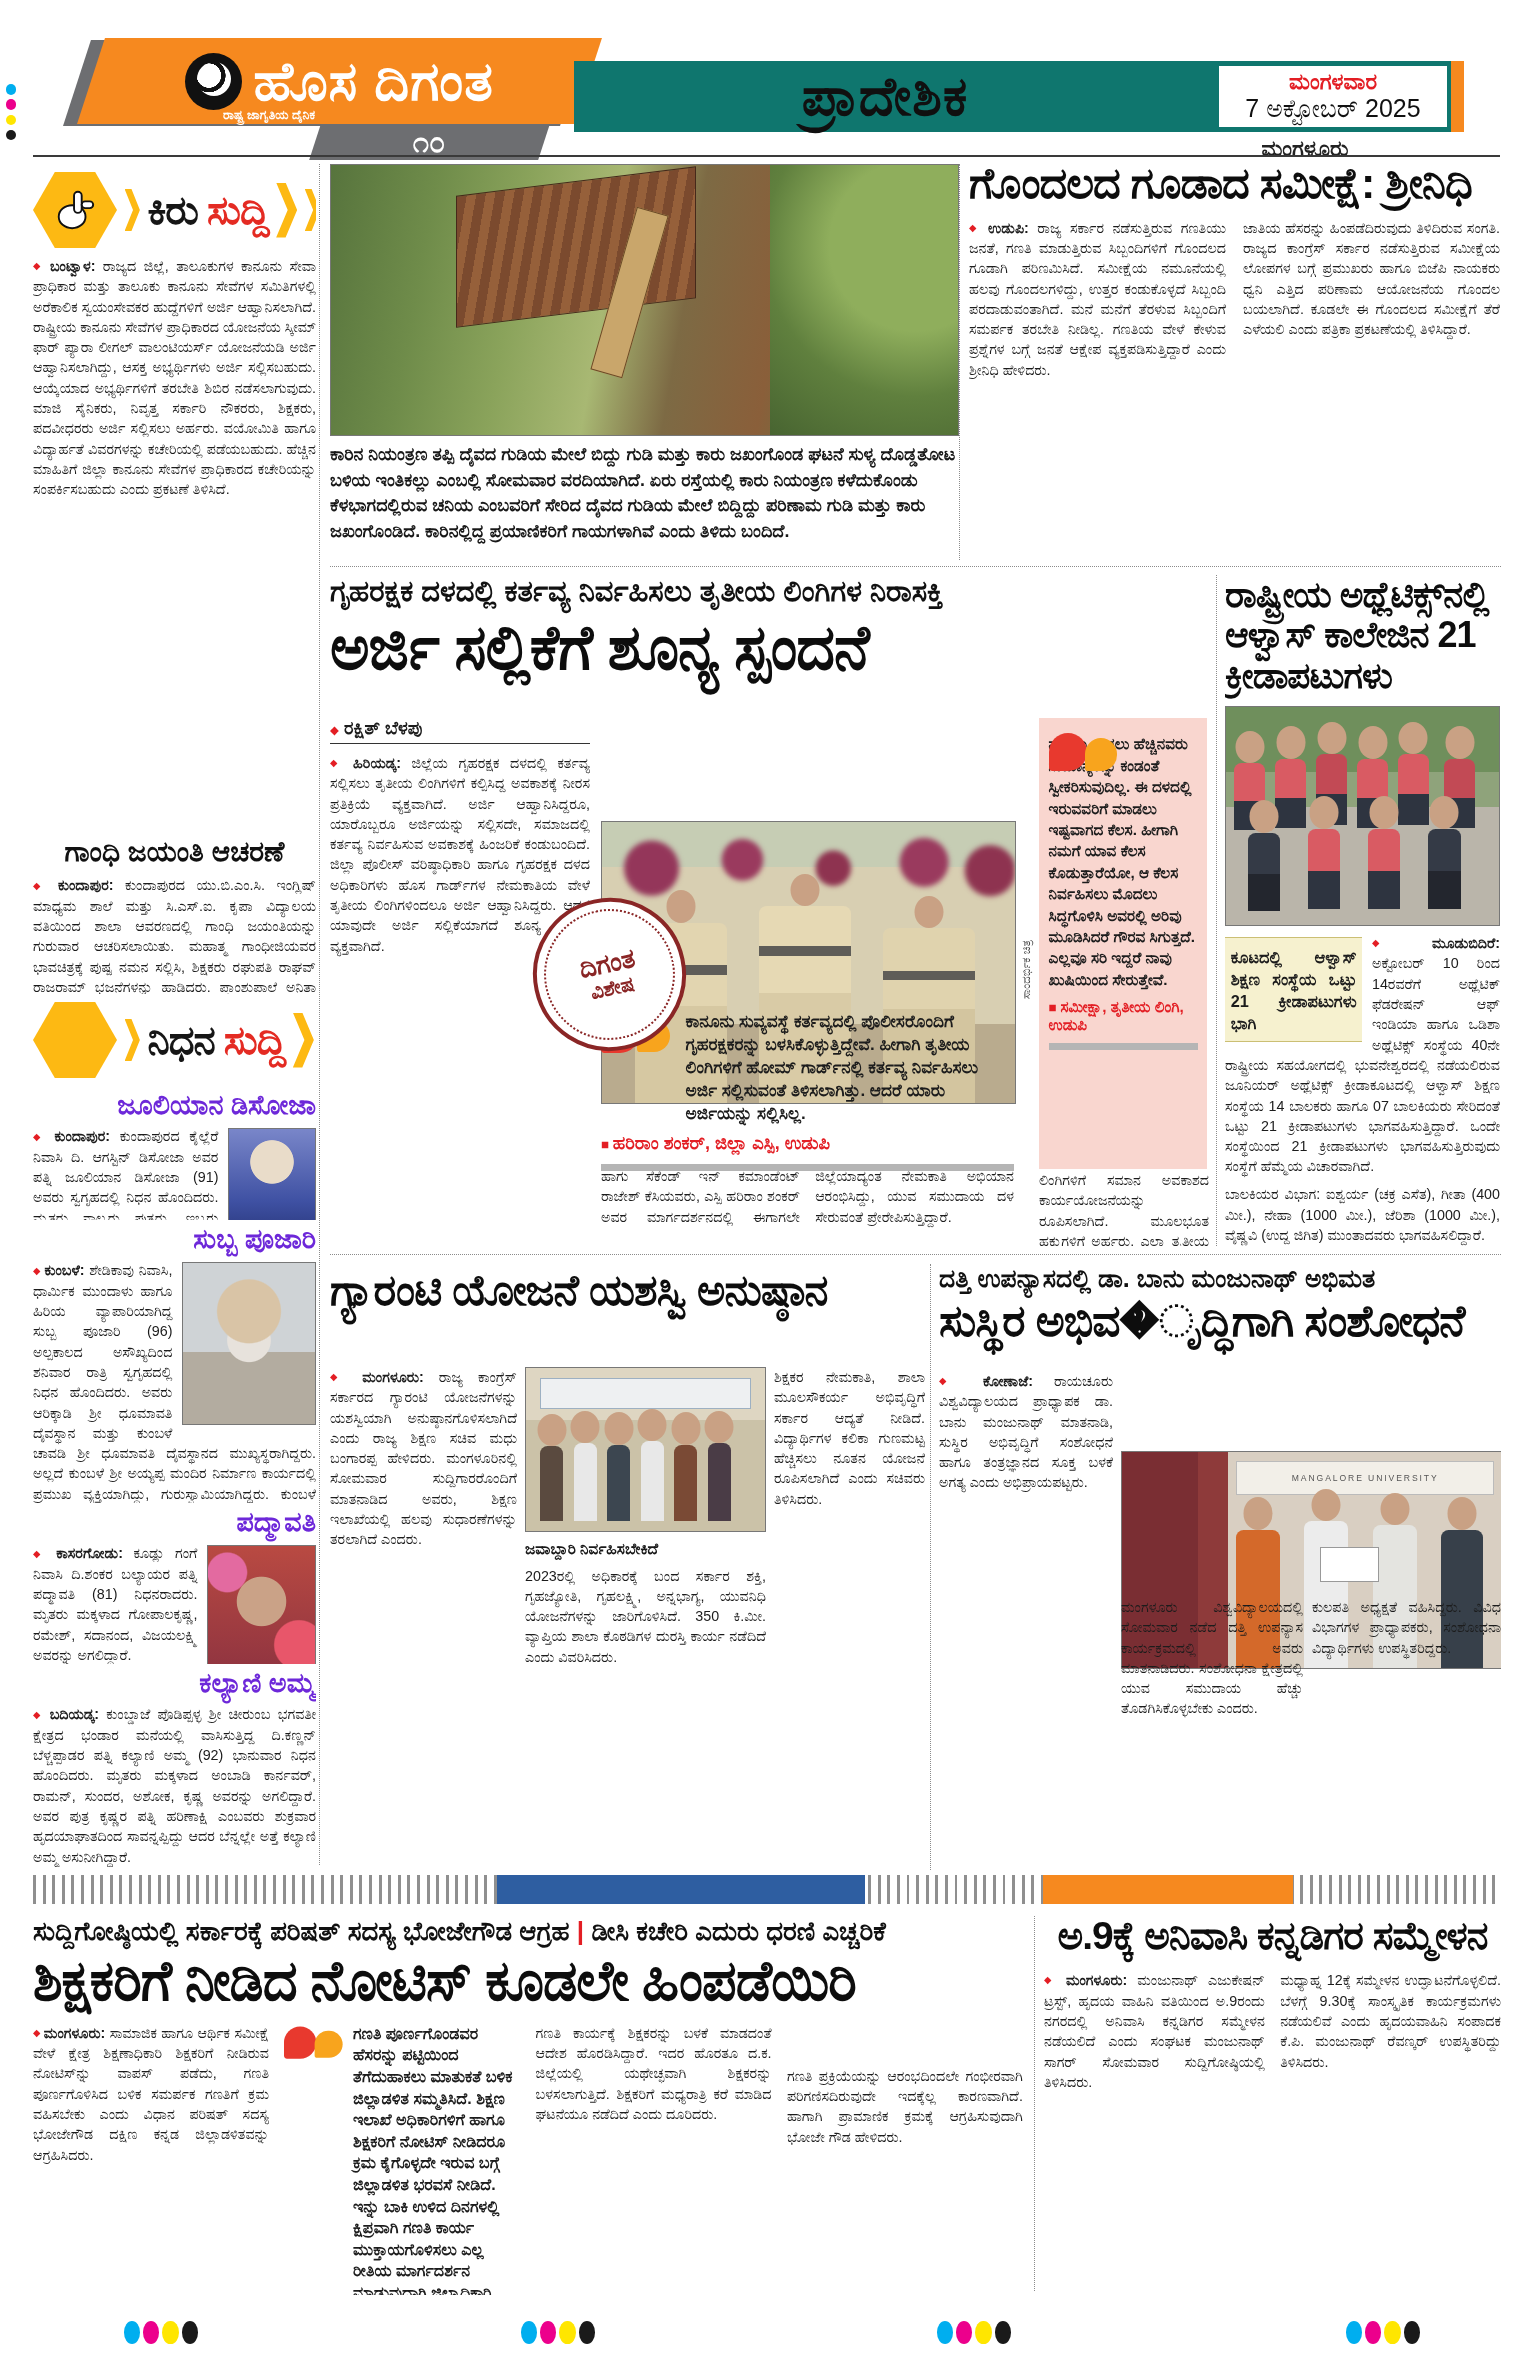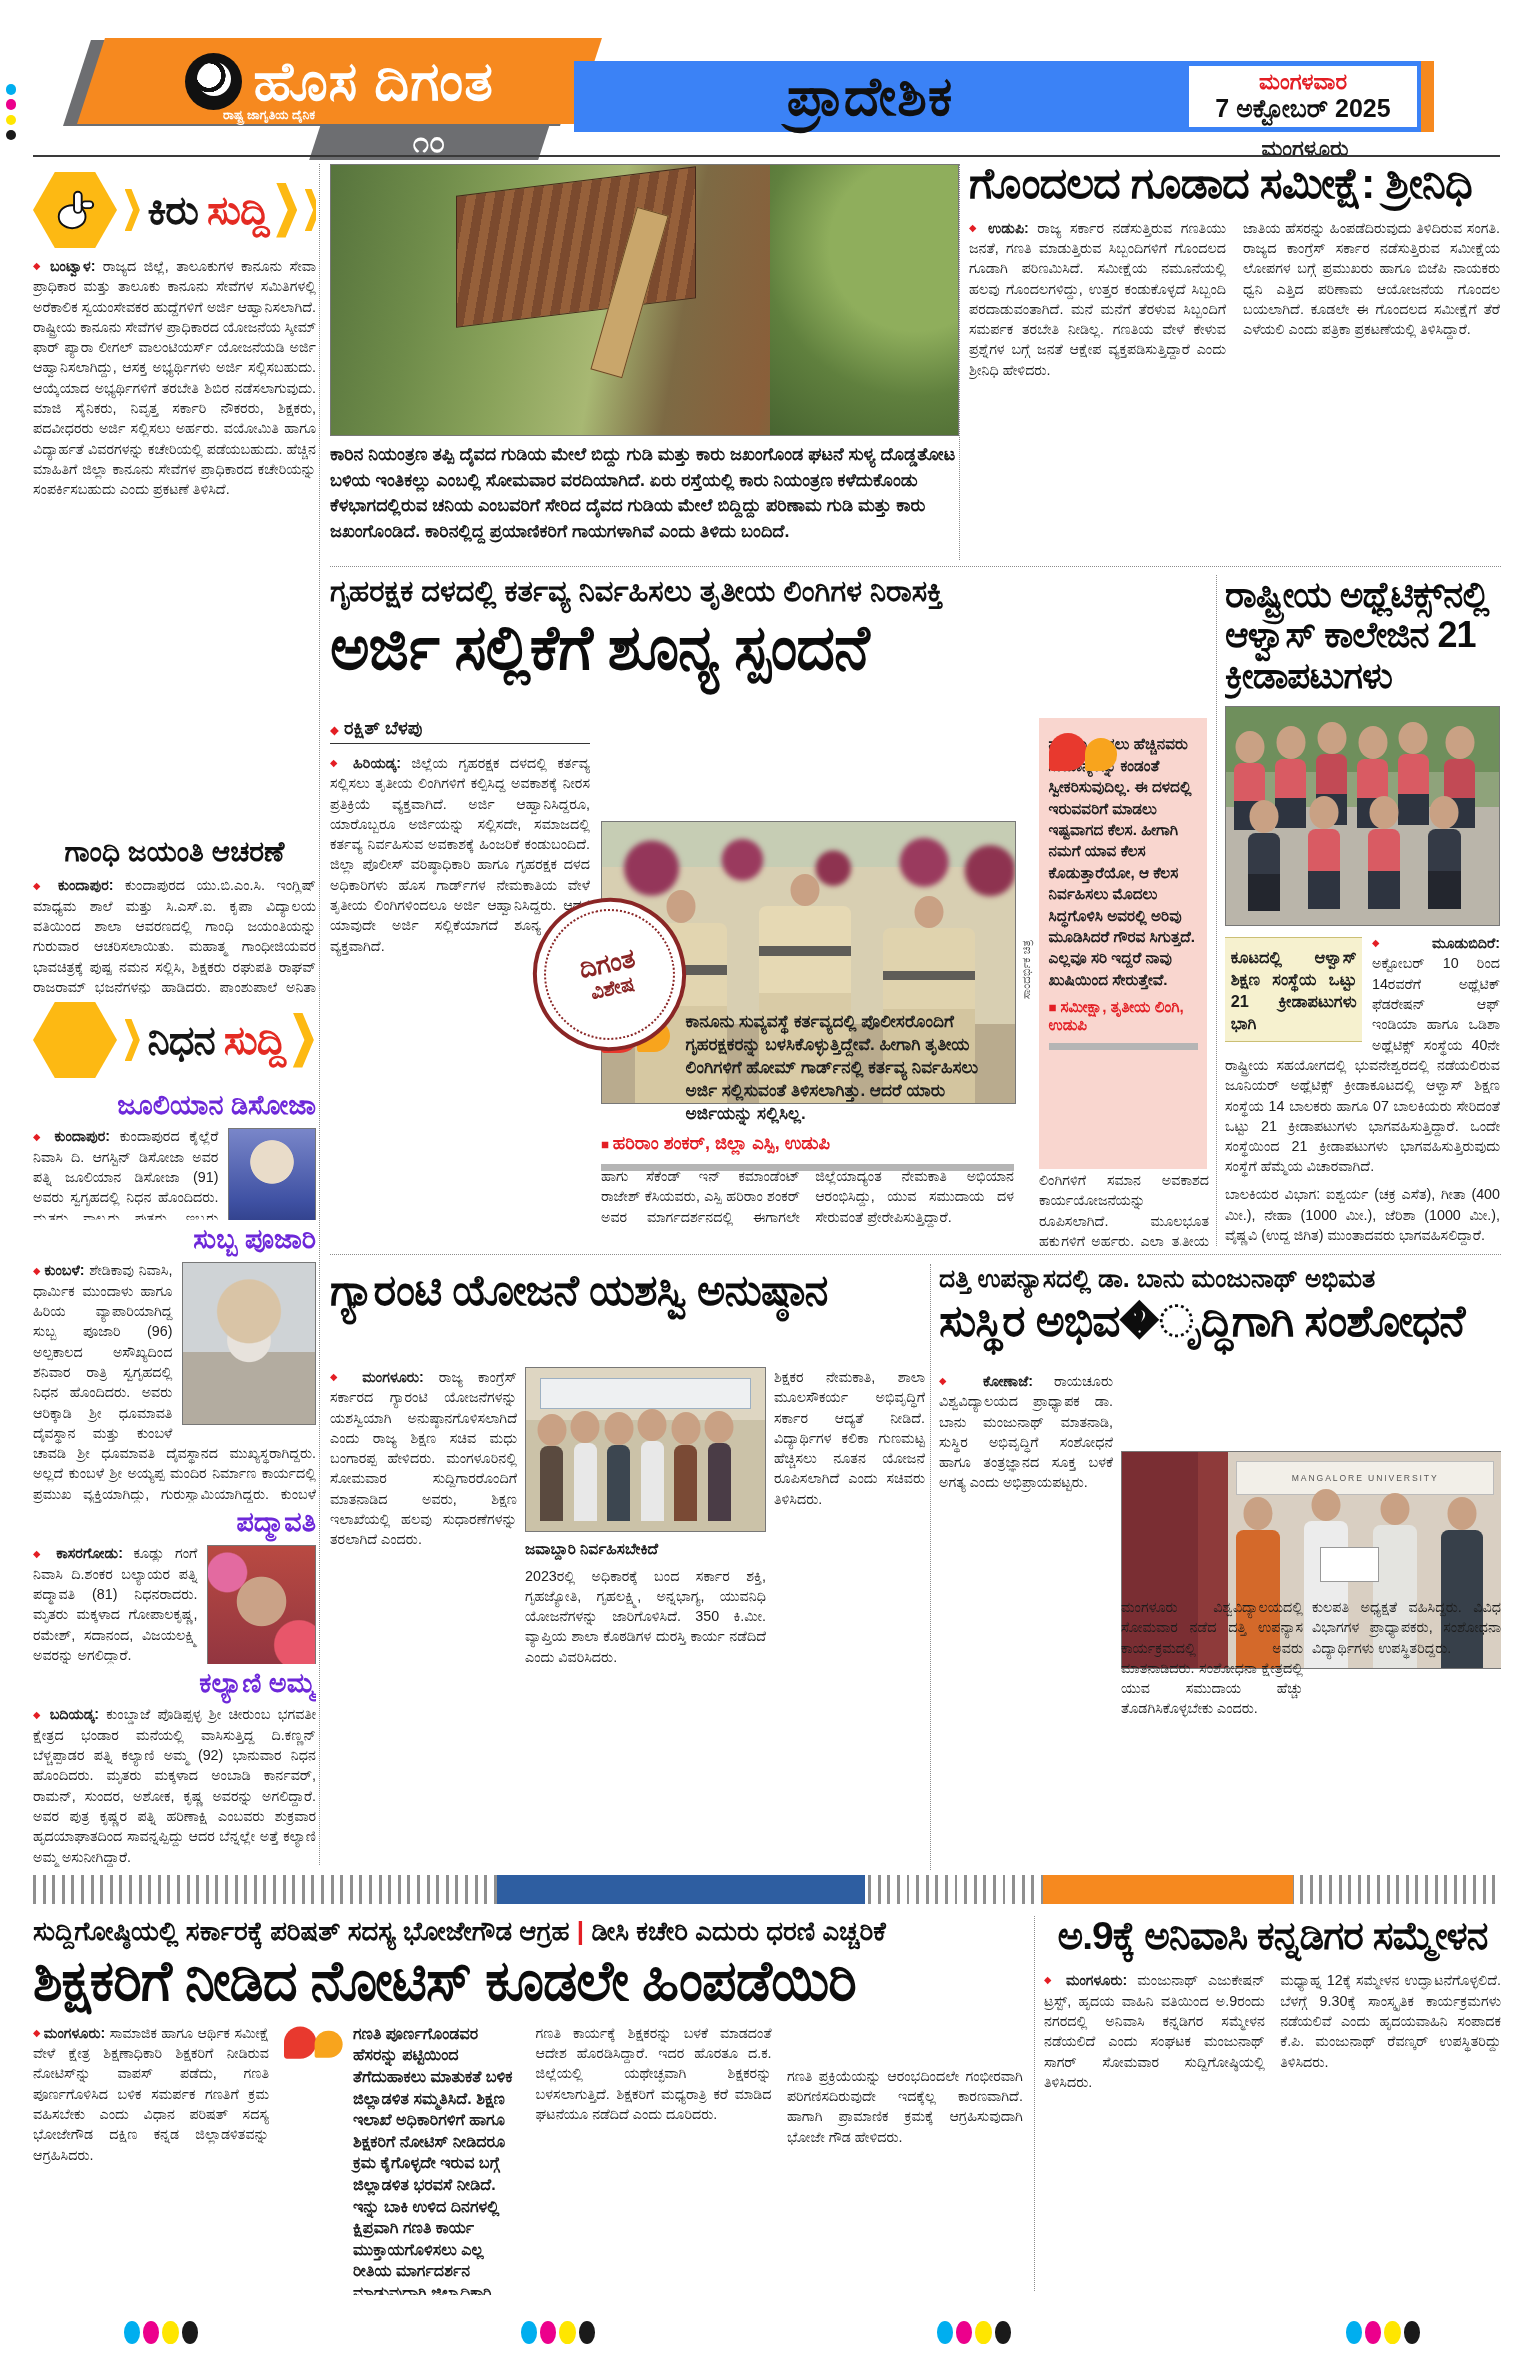--- a/index.html
+++ b/index.html
@@ -13,27 +13,27 @@
                box-shadow:-13.4px 1.9px 0 #6d6e71;}
   .mast-inner{position:absolute;inset:0;transform:skewX(18deg);display:flex;align-items:center;justify-content:center;gap:11.5px;}
   .logo-circle{width:57px;height:57px;border-radius:50%;background:#111;flex:none;position:relative;}
   .logo-circle::after{content:"";position:absolute;left:11.5px;top:9.6px;width:34px;height:34px;border-radius:50%;
                       background:radial-gradient(circle at 35% 40%, #fff 0 40%, #111 41% 55%, #fff 56% 100%);}
   .mast-title{font-size:54px;font-weight:900;color:#fff;letter-spacing:1px;line-height:1;}
   .mast-tagline{position:absolute;left:143px;bottom:1.9px;font-size:12.4px;color:#fff;font-weight:700;transform:skewX(18deg);}
   .mast-num{left:315px;top:124px;width:229px;height:36px;background:#6d6e71;transform:skewX(-18deg);
             display:flex;align-items:center;justify-content:center;}
   .mast-num span{transform:skewX(18deg);color:#fff;font-size:29px;font-weight:800;line-height:1;}
-  .blue-bar{left:574px;top:61px;width:860px;height:71px;background:#3b82f6;}
+  .blue-bar{left:574px;top:61px;width:860px;height:71px;background:#0f766e;padding-left:30px;}
   .section-title{position:absolute;left:0;right:268px;top:0;bottom:0;display:flex;align-items:center;justify-content:center;
                  font-size:54px;font-weight:900;color:#101010;letter-spacing:1px;}
   .date-box{position:absolute;right:17px;top:4.8px;width:228px;height:61px;background:#fff;display:flex;flex-direction:column;
             align-items:center;justify-content:center;line-height:1.1;}
   .date-day{color:#e31e24;font-weight:800;font-size:22px;}
-  .date-date{color:#111;font-weight:700;font-size:25px;}
+  .date-date{color:#111;font-weight:400;font-size:25px;}
   .orange-cap{position:absolute;right:0;top:0;width:13.4px;height:71px;background:#f6891f;}
   .city{left:1200px;top:136px;width:210px;text-align:center;font-size:22px;font-weight:700;color:#222;}
   .header-rule{left:33px;top:155px;width:1467px;border-top:2.9px solid #3a3a3a;}
   
   .vrule{border-left:1.9px dotted #8b8b8b;}
   .hrule{border-top:1.9px dotted #8b8b8b;}
   
   .badge{display:flex;align-items:center;gap:7.6px;height:92px;font-family:Liberation Serif, serif;}
   .hex{width:84px;height:76px;background:#fdb913;clip-path:polygon(26% 0,74% 0,100% 50%,74% 100%,26% 100%,0 50%);
        display:flex;align-items:center;justify-content:center;flex:none;}

